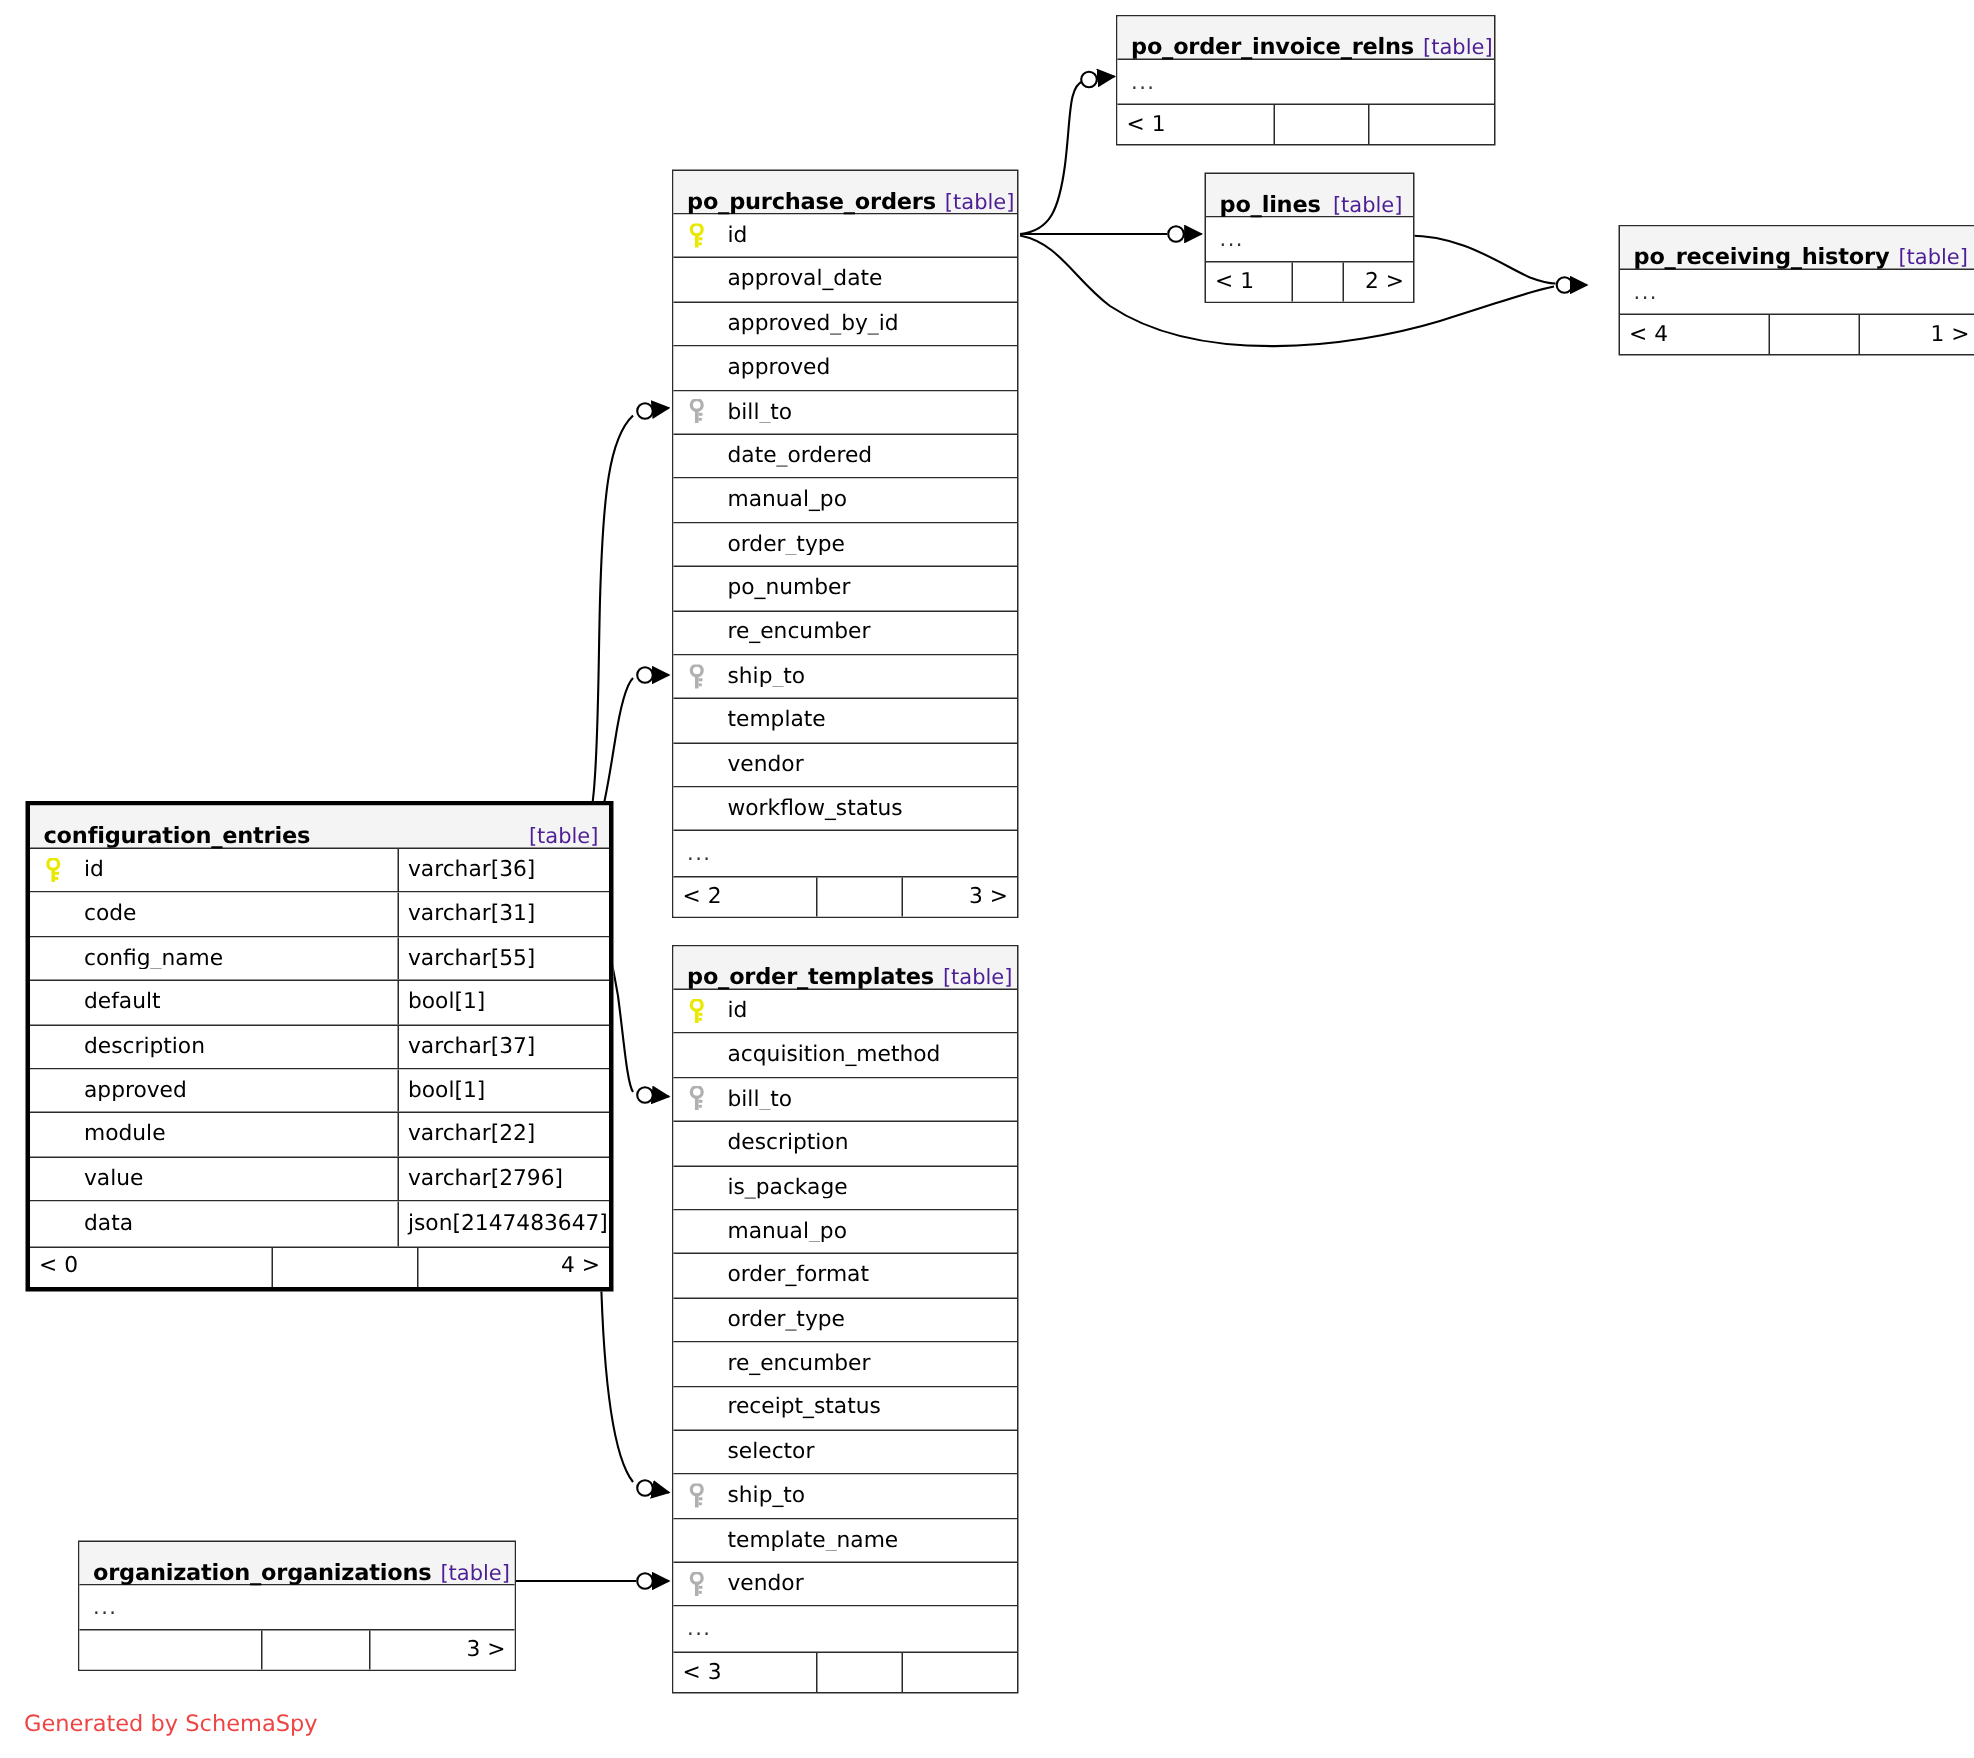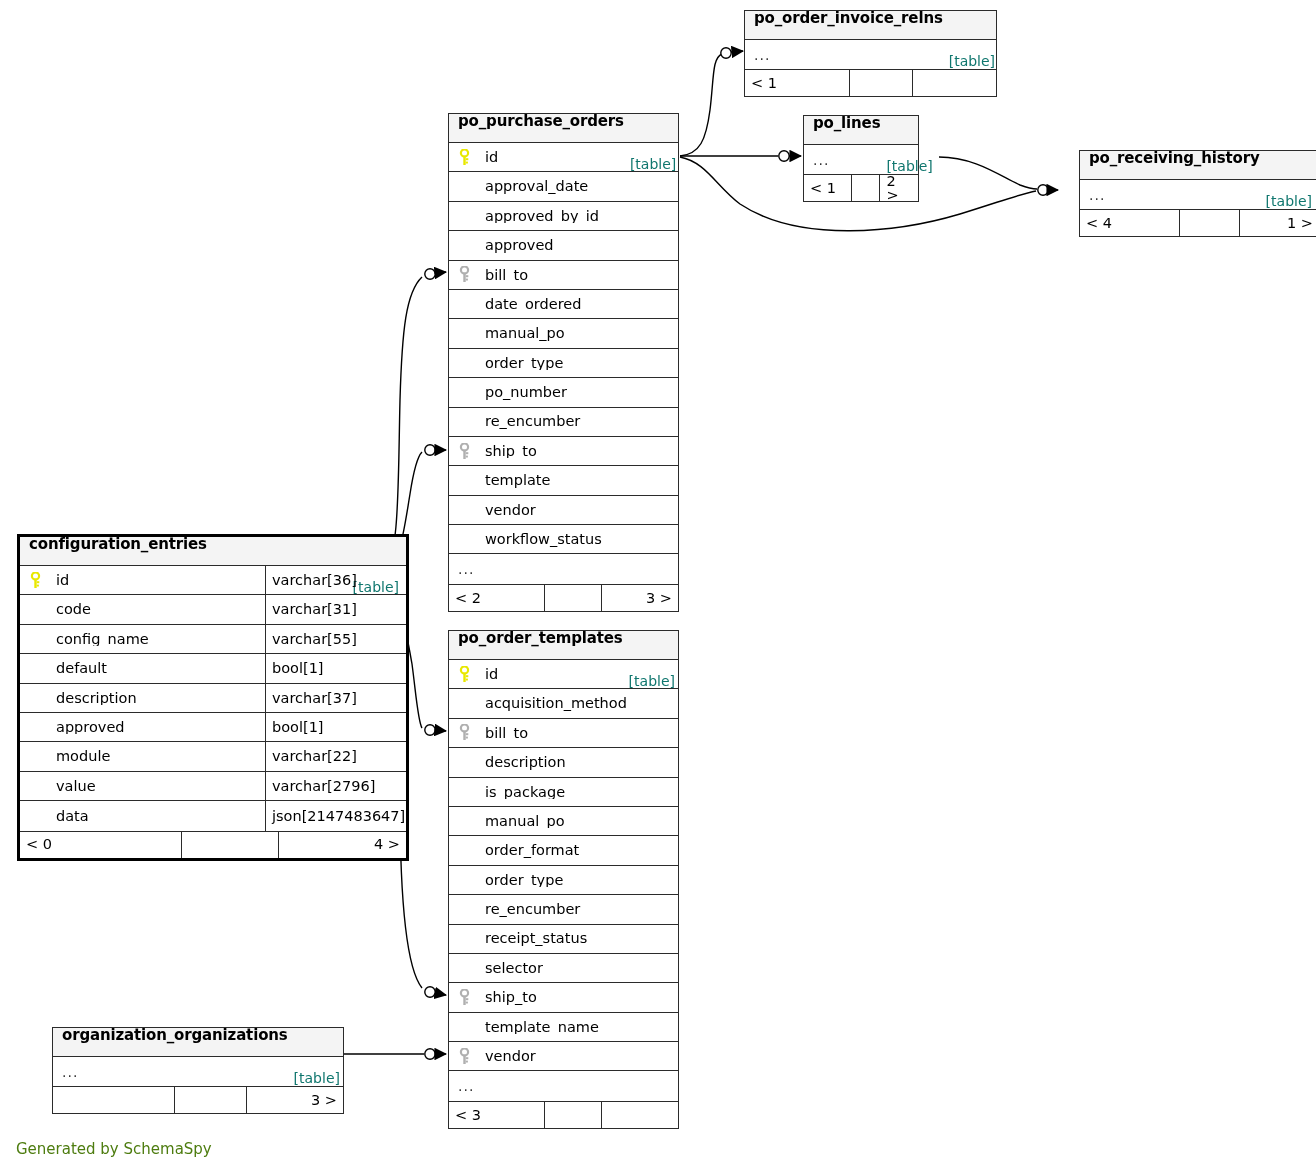--- a/index.html
+++ b/index.html
@@ -45,33 +45,33 @@
   .tbl.focus {
     border: 3px solid #000000;
   }
 
   .tbl-title {
     box-sizing: border-box;
     background: #f4f4f4;
     border-bottom: 1px solid #2b2b2b;
     height: 29px;
     display: flex;
-    align-items: flex-start;
+    align-items: flex-end;
     justify-content: space-between;
     padding: 0 7px 0 9px;
     white-space: nowrap;
   }
   .tbl-title .tname {
     font-weight: bold;
     font-size: 15px;
     letter-spacing: -0.15px;
   }
   .tbl-title .ttag {
     font-size: 14px;
-    color: #0f766e;
+    color: #4c1d95;
     padding-left: 6px;
     margin-top: 43px;
   }
 
   .rows { display: block; }
 
   .row {
     box-sizing: border-box;
     height: 29.4px;
     display: flex;
@@ -137,21 +137,21 @@
   .foot .fc.right  { flex: 1 1 auto; justify-content: flex-end; }
 
   
   .keyicon { display: block; }
 
   .credit {
     position: absolute;
     left: 16px;
     top: 1140px;
     font-size: 15px;
-    color: #4d7c0f;
+    color: #ef4444;
     white-space: nowrap;
   }
 </style>
 </head>
 <body>
 
 <div id="canvas">
 
   <svg id="edges" viewBox="0 0 1316 1172" xmlns="http://www.w3.org/2000/svg">
     <defs>
@@ -224,21 +224,21 @@
         </div>
         <div class="rows">
           <div class="row more">...</div>
         </div>
         <div class="foot">
           <div class="fc left">&lt; 1</div>
           <div class="fc mid"></div>
           <div class="fc right"></div>
         </div>
       </div>
-      <div class="tbl" style="left: 803px; top: 115px; width: 116px;">
+      <div class="tbl" style="left: 803px; top: 115px; width: 140px;">
         <div class="tbl-title">
           <span class="tname">po_lines</span>
           <span class="ttag">[table]</span>
         </div>
         <div class="rows">
           <div class="row more">...</div>
         </div>
         <div class="foot">
           <div class="fc left">&lt; 1</div>
           <div class="fc mid"></div>

